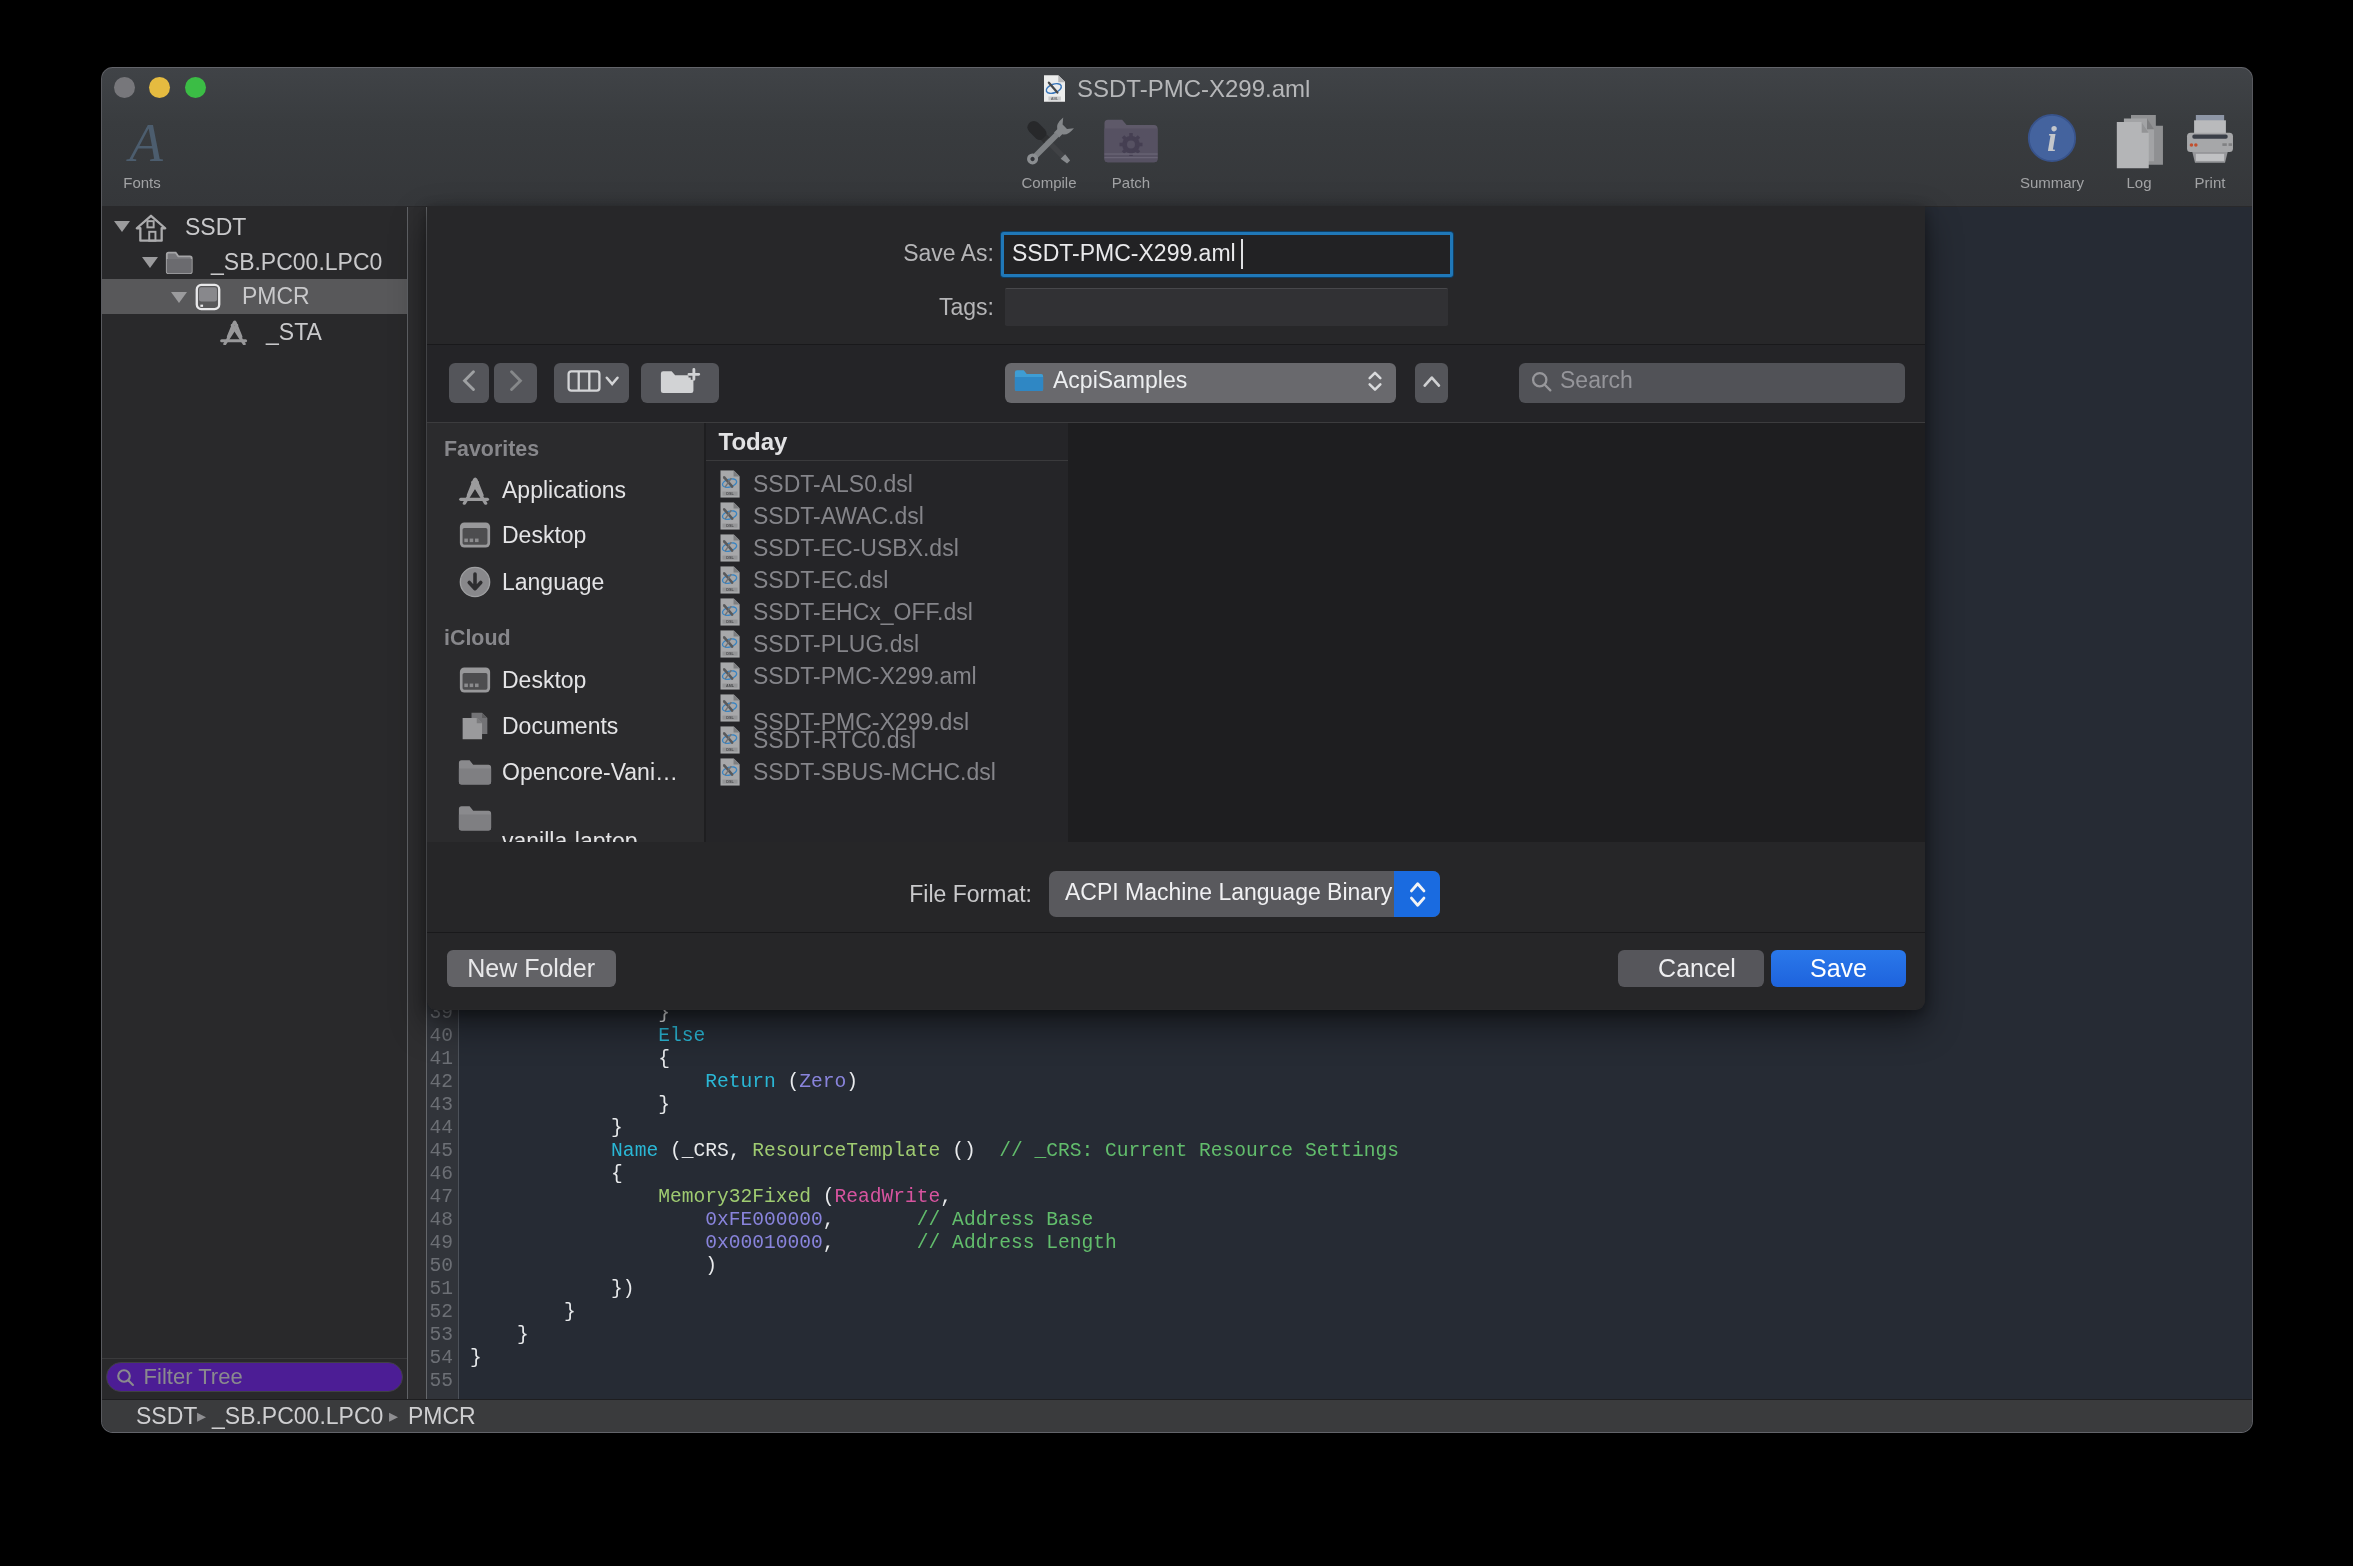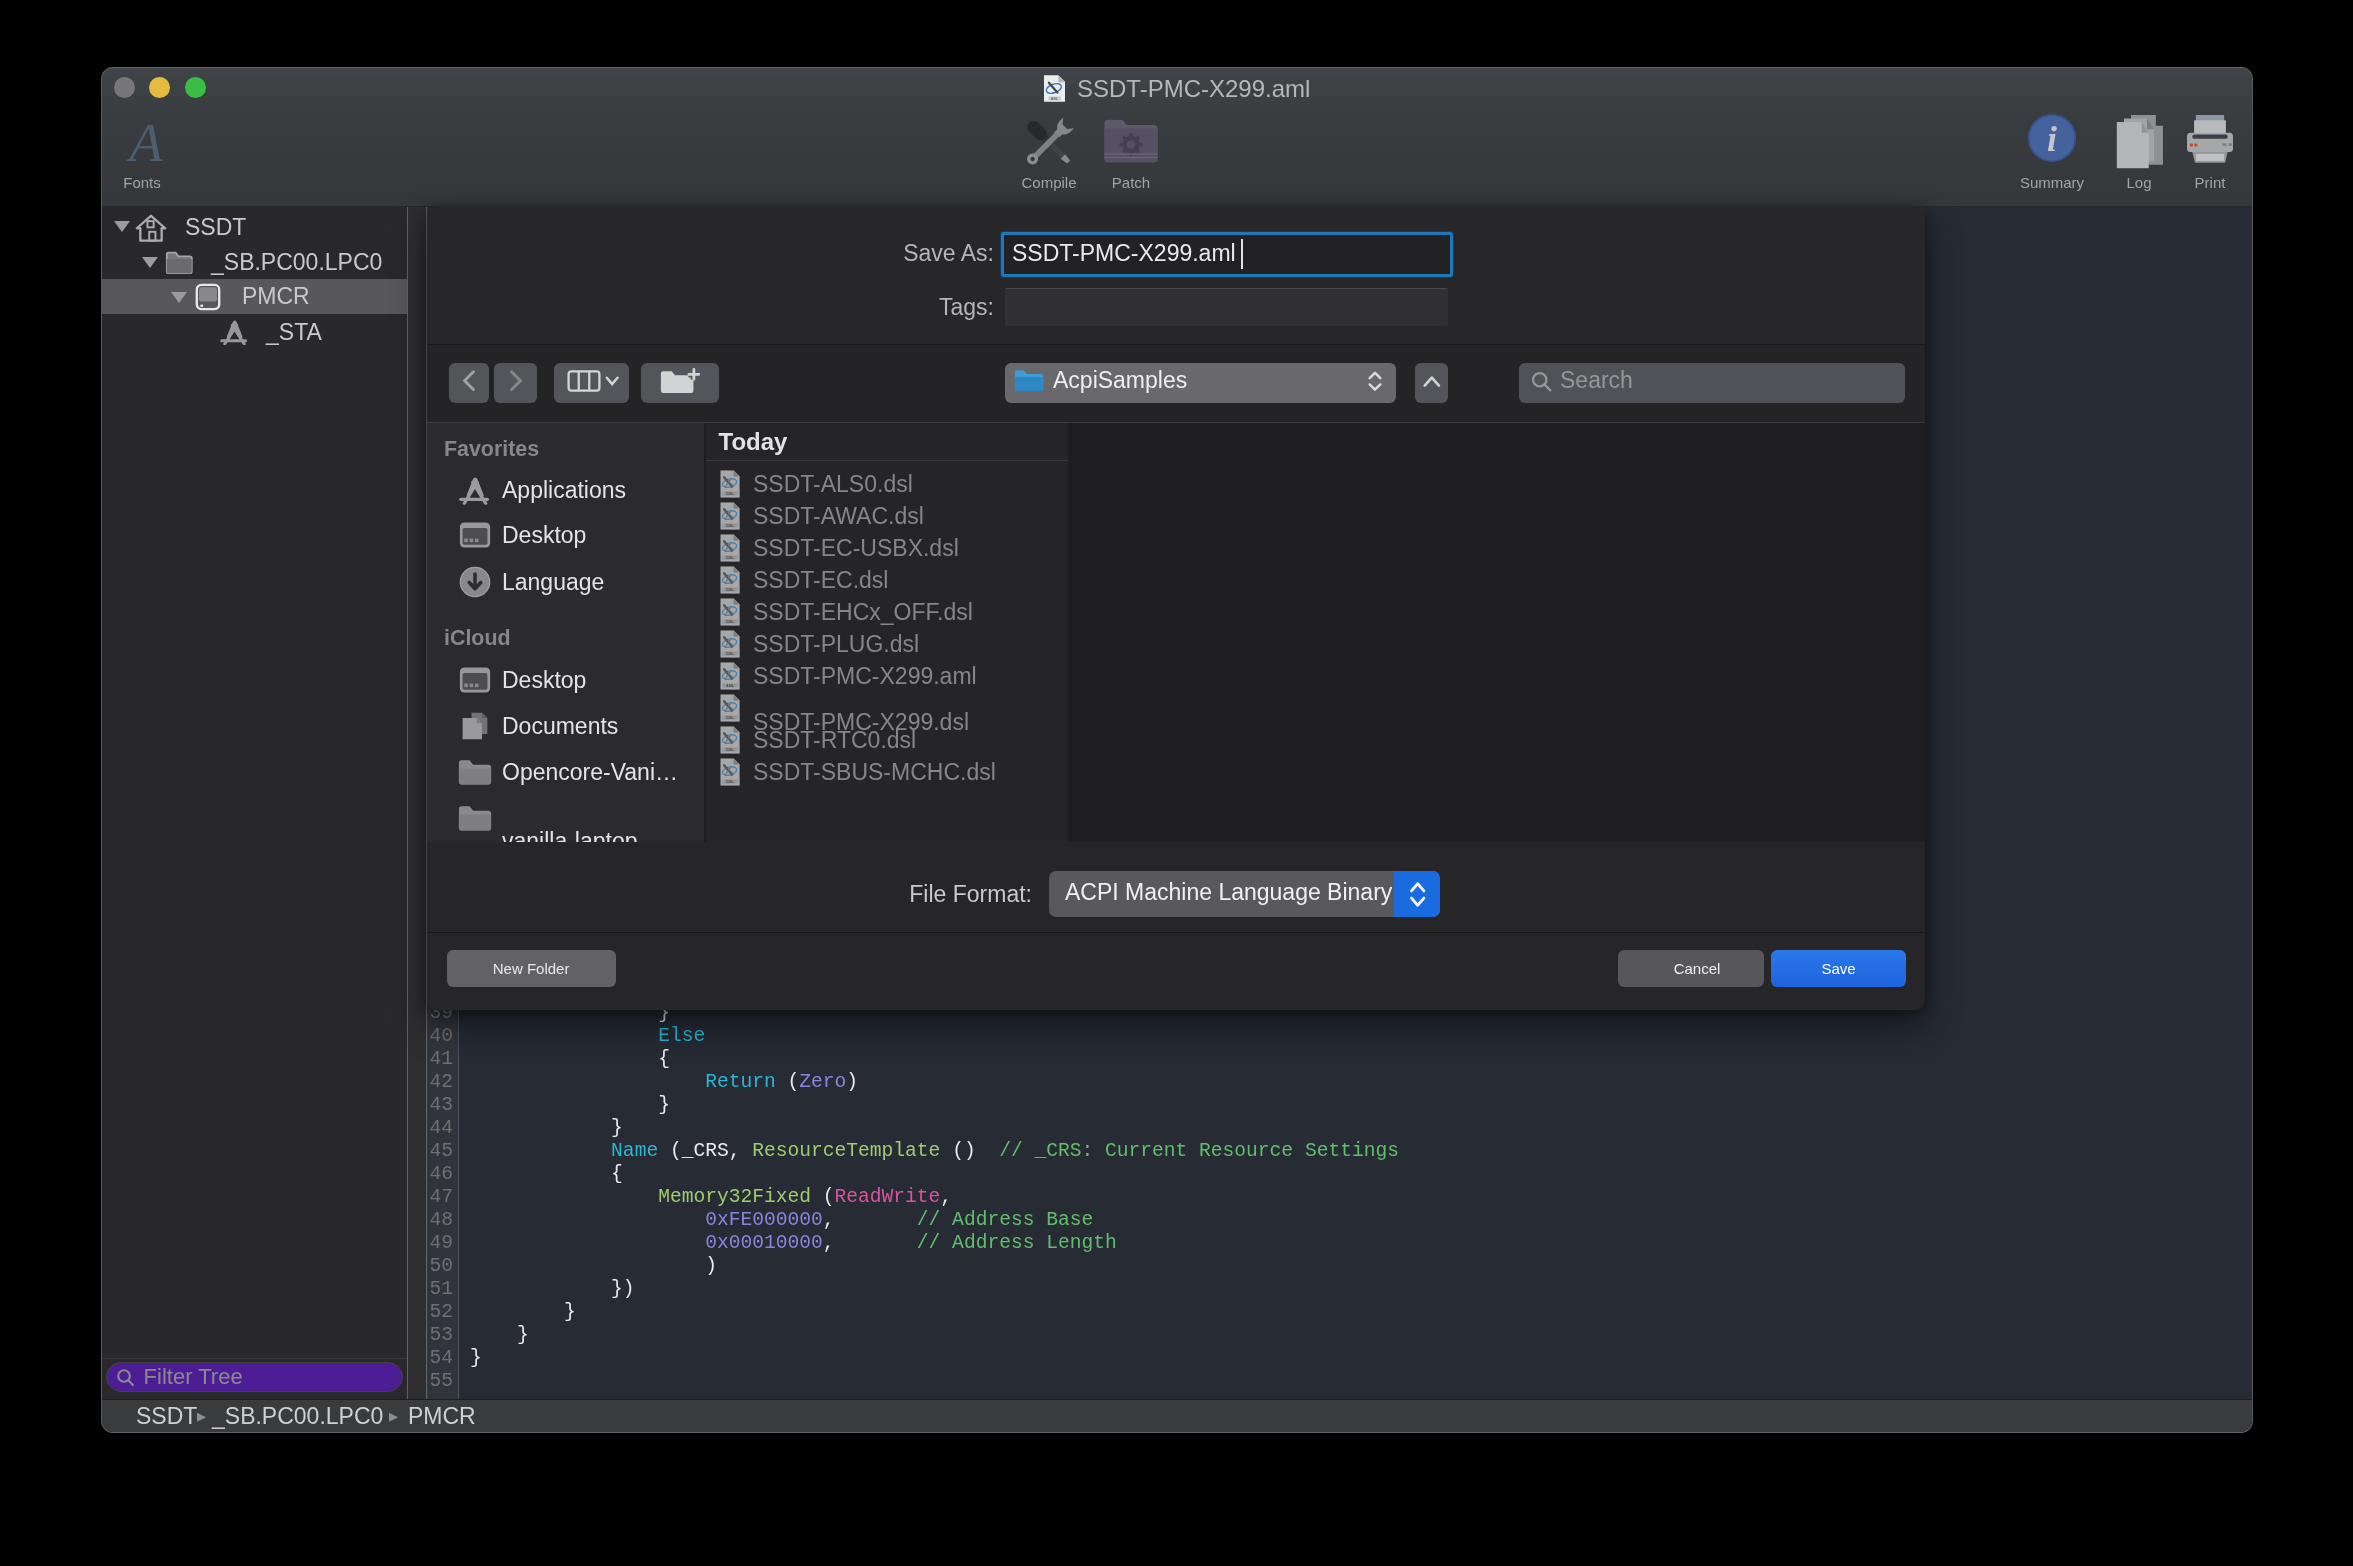--- a/index.html
+++ b/index.html
@@ -43,21 +43,21 @@
   #browser{position:absolute;left:0;top:216px;width:1498px;height:421px;background:#1e1e20;
      border-top:0.9px solid #3c3c3e;border-bottom:0.9px solid #3c3c3e;box-sizing:content-box;}
   #favcol{position:absolute;left:0;top:0;width:277px;height:421px;background:#2b2b2d;}
   #filecol{position:absolute;left:279px;top:0;width:362px;height:421px;background:#252528;}
   .favhdr{position:absolute;left:17px;font-size:21.4px;font-weight:700;color:#87878b;}
   .favrow{position:absolute;left:75px;font-size:23px;color:#e4e4e6;transform:translateY(-50%);}
   .favico{position:absolute;transform:translate(-50%,-50%);left:48px;}
   .frow{position:absolute;left:47px;font-size:23px;color:#85858a;transform:translateY(-50%);white-space:nowrap;}
   .fico{position:absolute;left:24px;transform:translate(-50%,-50%);}
   #footer{position:absolute;left:0;top:636px;width:1498px;height:167px;background:#262628;border-radius:0 0 9px 9px;}
-  .btn{position:absolute;top:108px;height:37px;border-radius:6.2px;font-size:15px;text-align:center;line-height:37px;}
+  .btn{position:absolute;top:108px;height:37px;border-radius:6.2px;font-size:25px;text-align:center;line-height:37px;}
 </style></head>
 <body>
 <div id="page">
  <div id="win">
 
   <div id="editor">
     <div id="gut1"></div>
         <div id="gut2"></div>
     <pre id="lnums">39
 40

